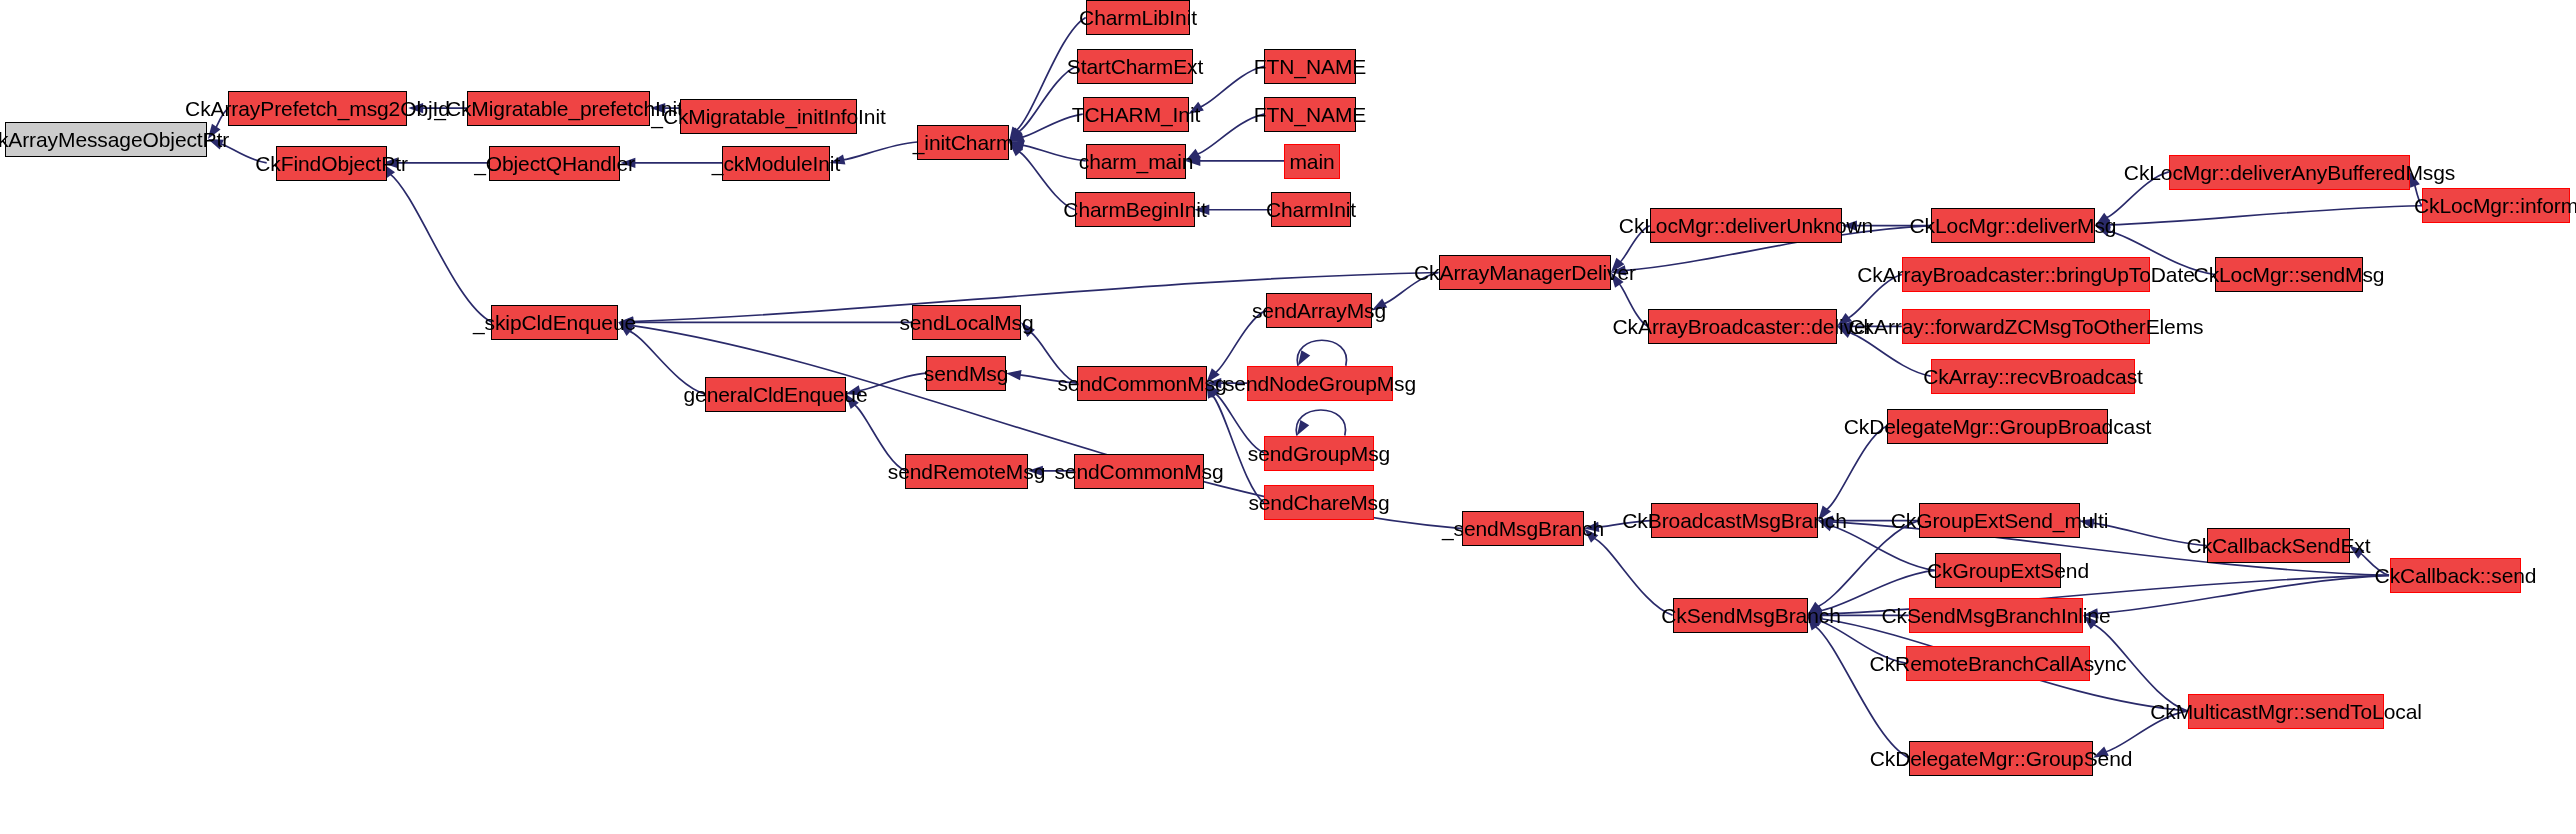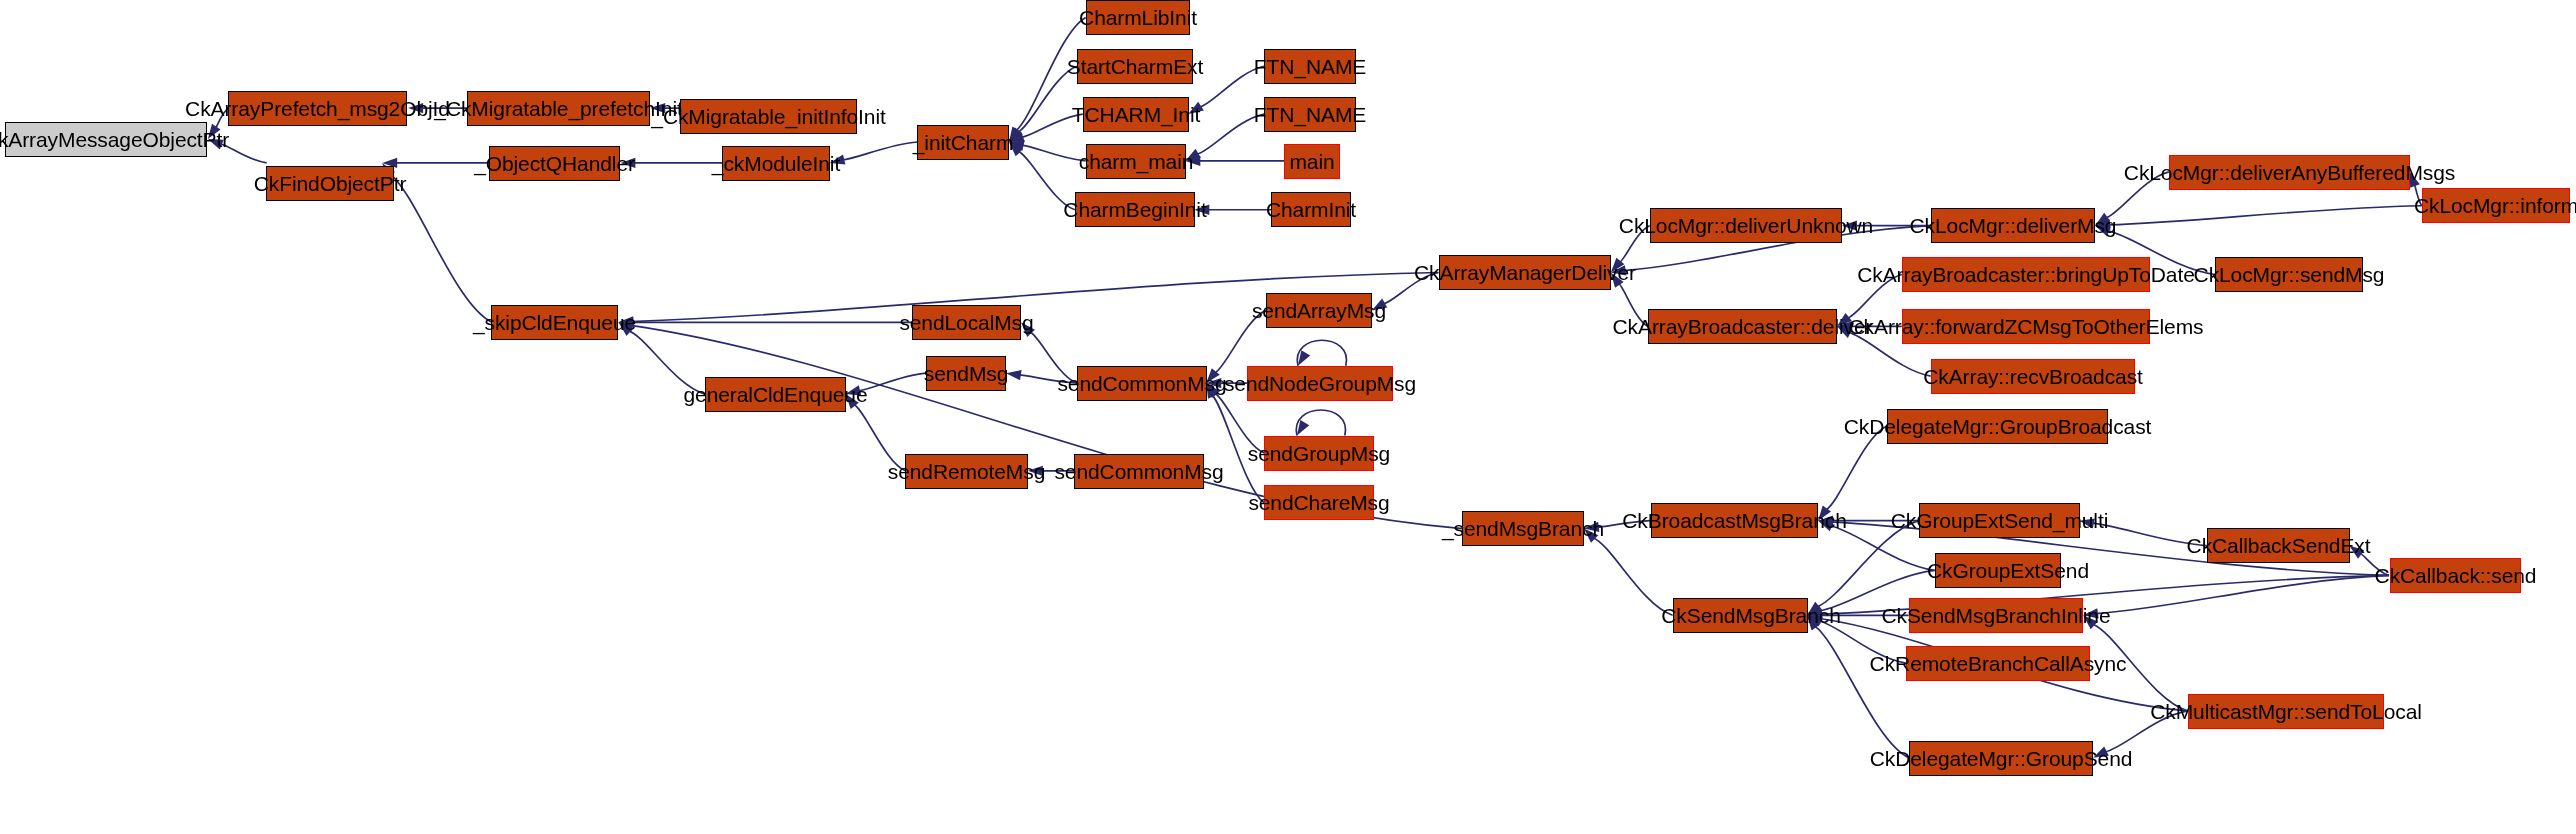--- a/index.html
+++ b/index.html
@@ -8,21 +8,21 @@
     width:2576px;height:834px;
     background:#ffffff;
     font-family:"Liberation Sans","DejaVu Sans",sans-serif;
     overflow:hidden;
   }
   #edges{position:absolute;left:0;top:0;width:2576px;height:834px;}
   .node{
     position:absolute;
     box-sizing:border-box;
     border:1.6px solid #000000;
-    background:#c2410c;
+    background:#ef4444;
     color:#000000;
     font-size:21px;
     line-height:1;
     display:flex;
     align-items:center;
     justify-content:center;
     white-space:nowrap;
     letter-spacing:-0.1px;
     height:35px;
     cursor:default;
@@ -156,21 +156,21 @@
       <path d="M 2195 713.5 C 2158.3 702.0 2123.6 636.7 2099.6 626.3" stroke="#2a2a6a" stroke-width="1.7" fill="none"></path>
       <polygon points="2090.0,617.5 2104.6,623.8 2097.6,631.5" fill="#2a2a6a"></polygon>
       <path d="M 2195 713.5 C 2161.8 719.1 2130.4 751.1 2111.7 754.7" stroke="#2a2a6a" stroke-width="1.7" fill="none"></path>
       <polygon points="2100.0,760.5 2111.1,749.2 2115.8,758.5" fill="#2a2a6a"></polygon>
       <path d="M 2397 577.5 C 2196.4 570.9 2007.4 533.5 1836.9 523.7" stroke="#2a2a6a" stroke-width="1.7" fill="none"></path>
       <polygon points="1824.0,522.5 1839.4,518.8 1838.4,529.1" fill="#2a2a6a"></polygon>
     </svg>
   <div id="nodes">
       <div class="node root" style="left: 5px; top: 122px; width: 202px;">CkArrayMessageObjectPtr</div>
       <div class="node" style="left: 228px; top: 91px; width: 179px;">CkArrayPrefetch_msg2ObjId</div>
-      <div class="node" style="left: 266px; top: 146px; width: 128px; margin-top: 20px;">CkFindObjectPtr</div>
+      <div class="node" style="left: 276px; top: 146px; width: 111px;">CkFindObjectPtr</div>
       <div class="node" style="left: 467px; top: 91px; width: 183px;">_CkMigratable_prefetchInit</div>
       <div class="node" style="left: 489px; top: 146px; width: 131px;">_ObjectQHandler</div>
       <div class="node" style="left: 680px; top: 99px; width: 177px;">_CkMigratable_initInfoInit</div>
       <div class="node" style="left: 722px; top: 146px; width: 108px;">_ckModuleInit</div>
       <div class="node" style="left: 917px; top: 125px; width: 92px;">_initCharm</div>
       <div class="node" style="left: 1086px; top: 0px; width: 104px;">CharmLibInit</div>
       <div class="node" style="left: 1077px; top: 49px; width: 116px;">StartCharmExt</div>
       <div class="node" style="left: 1083px; top: 97px; width: 106px;">TCHARM_Init</div>
       <div class="node" style="left: 1086px; top: 144px; width: 100px;">charm_main</div>
       <div class="node" style="left: 1075px; top: 192px; width: 120px;">CharmBeginInit</div>

